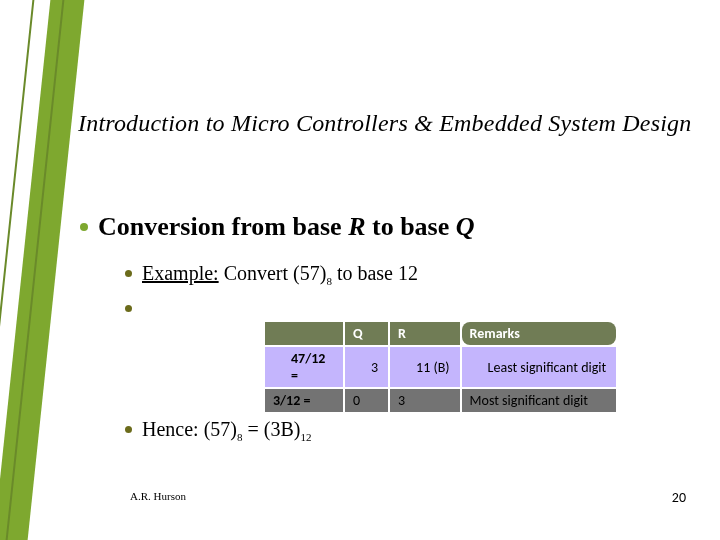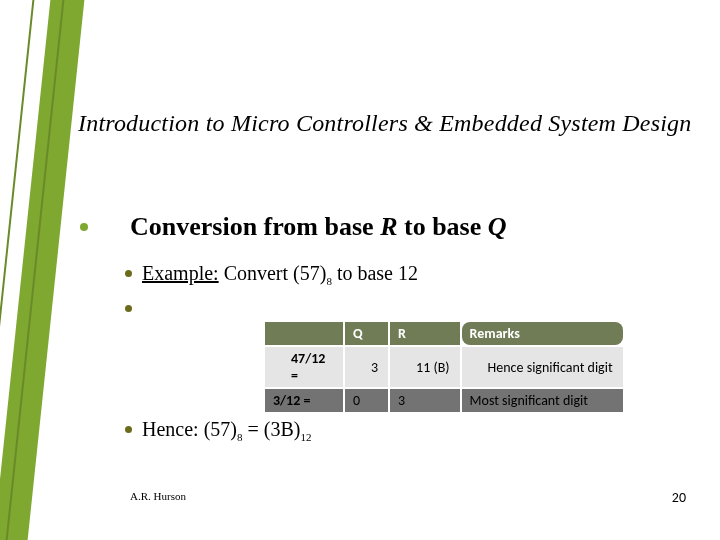--- a/index.html
+++ b/index.html
@@ -54,21 +54,20 @@
     margin-left: 23px;
     letter-spacing: 0.2px;
     white-space: nowrap;
   }
   .main-bullet-row {
     margin-top: 75px;
     margin-left: 25px;
     display: flex;
     align-items: center;
     font-size: 26px;
-    gap: 32px;
   }
   .bullet-dot {
     width: 8px;
     height: 8px;
     border-radius: 50%;
     background: #7ea82f;
     margin-right: 10px;
     flex-shrink: 0;
   }
   .bullet-dot.olive {
@@ -115,21 +114,21 @@
     background: #707c55;
     width: 60px;
   }
   .tbl th:last-child { border-right: none; border-radius: 8px; }
   .tbl td {
     padding: 3px 10px 3px 8px;
     border-right: 2px solid #fff;
     border-top: 2px solid #fff;
   }
   .tbl td:last-child { border-right: none; }
-  .tbl tr.row-a td { background: #e5e5e5; padding-left: 26px; }
+  .tbl tr.row-a td { background: #c4b5fd; padding-left: 26px; }
   .tbl tr.row-b td { background: #737373; }
   .tbl td.lead { font-weight: bold; }
 
   .footer-author {
     position: absolute;
     left: 130px;
     bottom: 38px;
     font-family: "Times New Roman", serif;
     font-size: 11px;
     color: #000;
@@ -180,21 +179,21 @@
             <tr>
           <th></th>
           <th>Q</th>
           <th>R</th>
           <th>Remarks</th>
         </tr>
         <tr class="row-a">
           <td class="lead">47/12 =</td>
           <td>3</td>
           <td>11 (B)</td>
-          <td>Hence significant digit</td>
+          <td>Least significant digit</td>
         </tr>
         <tr class="row-b">
           <td class="lead">3/12 =</td>
           <td>0</td>
           <td>3</td>
           <td>Most significant digit</td>
         </tr>
       </tbody>
         </table>
 

